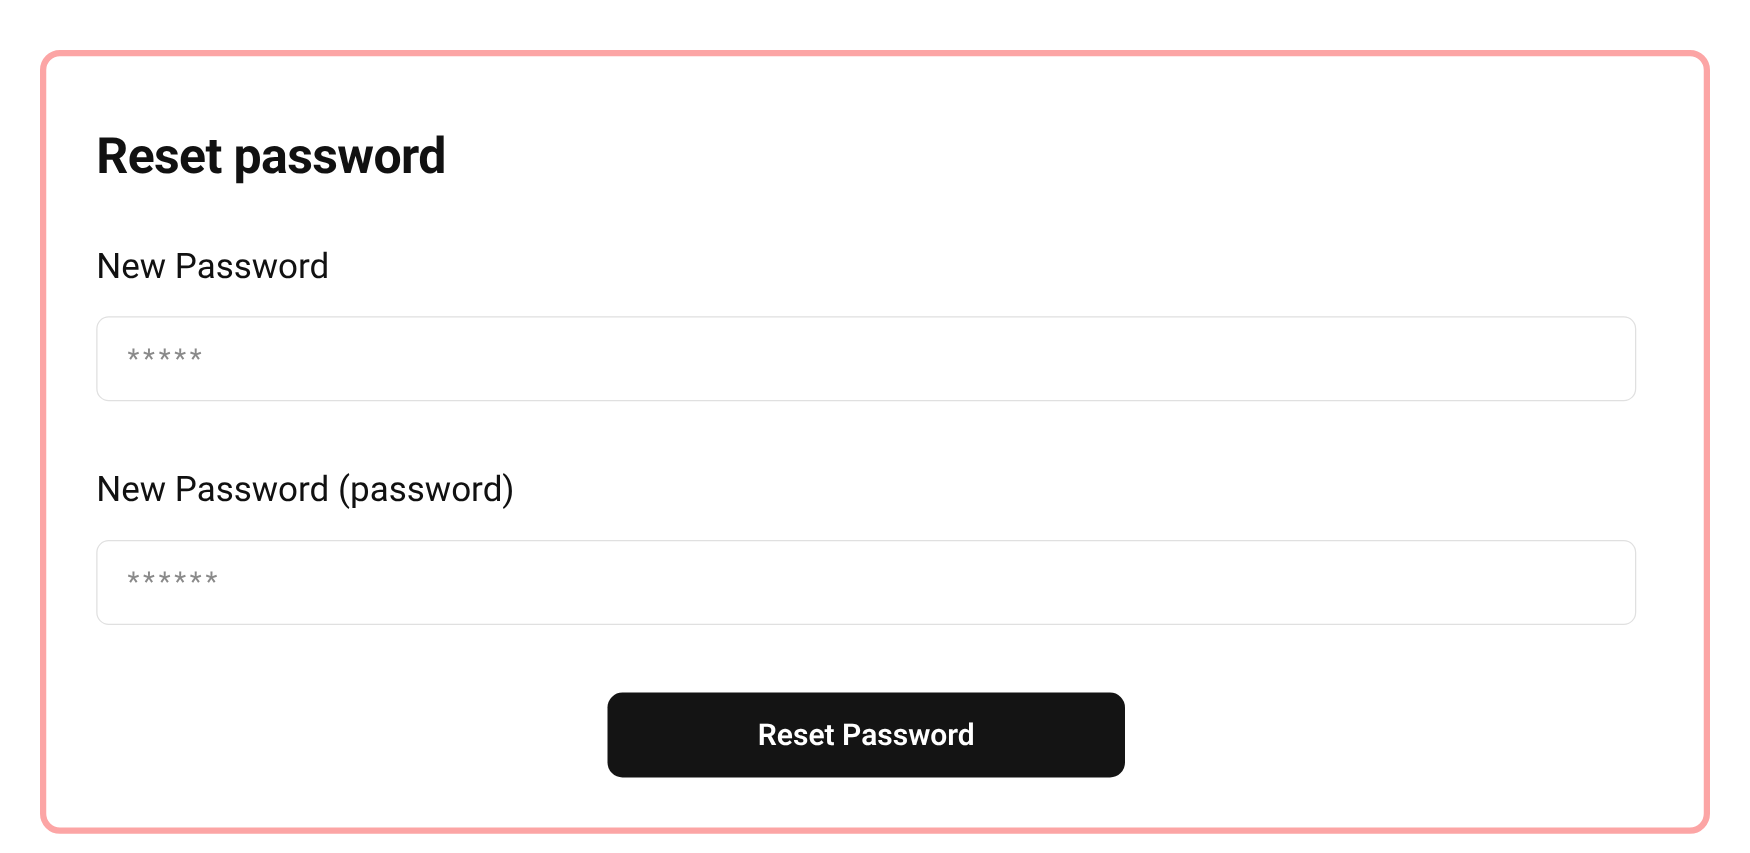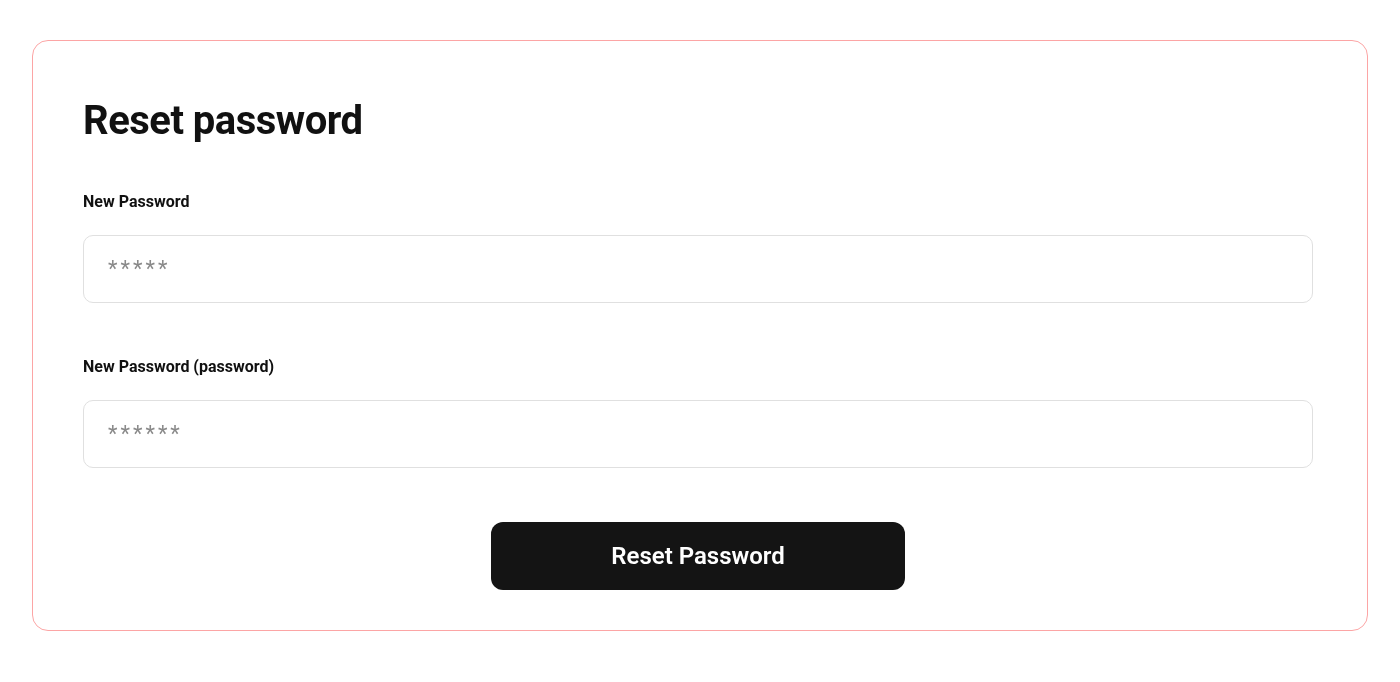--- a/index.html
+++ b/index.html
@@ -8,38 +8,38 @@
       box-sizing: border-box;
     }
     body {
       font-family: -apple-system, BlinkMacSystemFont, "Segoe UI", Roboto, Helvetica, Arial, sans-serif;
       background: #ffffff;
       width: 1400px;
       height: 682px;
       padding: 40px 32px;
     }
     .card {
-      border: 1px solid #fca5a5;
+      border: 5px solid #fca5a5;
       border-radius: 16px;
-      padding: 56px 54px 40px 50px;
+      padding: 56px 54px 40px 40px;
       width: 100%;
     }
     .title {
       font-size: 40px;
       font-weight: 700;
       color: #111111;
       margin-bottom: 48px;
       letter-spacing: -0.5px;
     }
     .field-group {
       margin-bottom: 54px;
     }
     .field-label {
-      font-size: 16px;
-      font-weight: 700;
+      font-size: 28px;
+      font-weight: 400;
       color: #111111;
       margin-bottom: 24px;
       display: block;
     }
     .text-input {
       width: 100%;
       height: 68px;
       border: 1px solid #e0e0e0;
       border-radius: 10px;
       padding: 0 24px;

